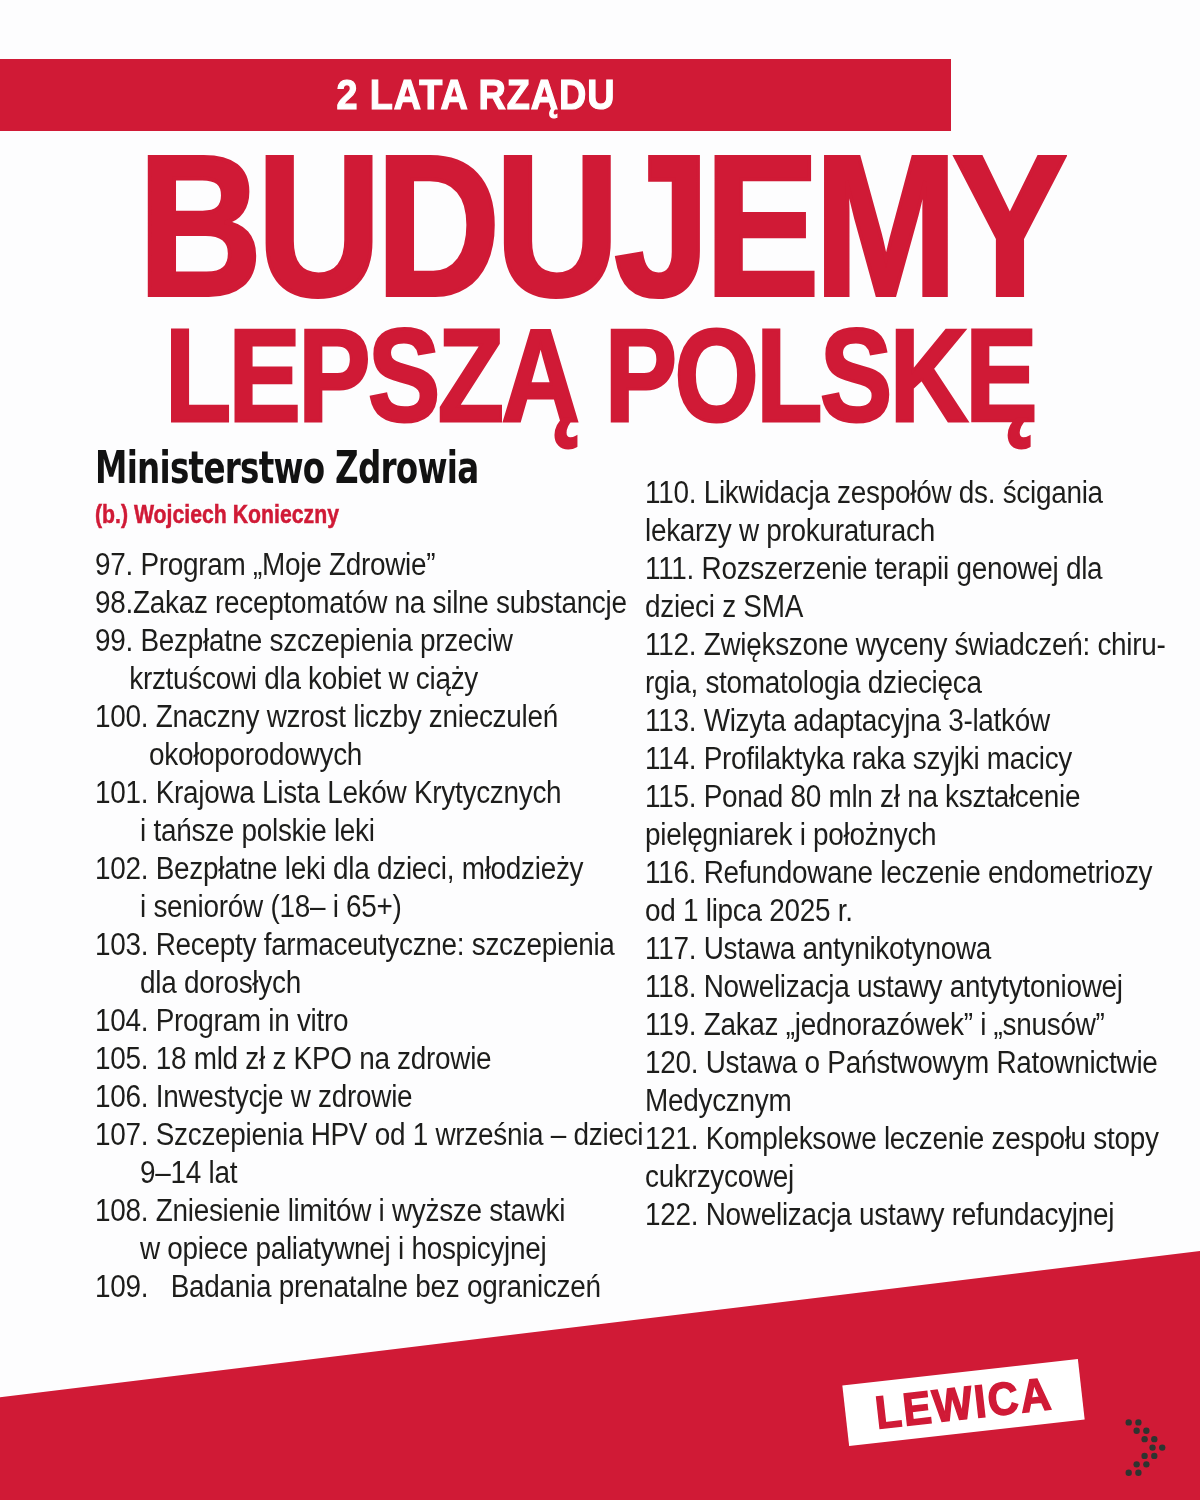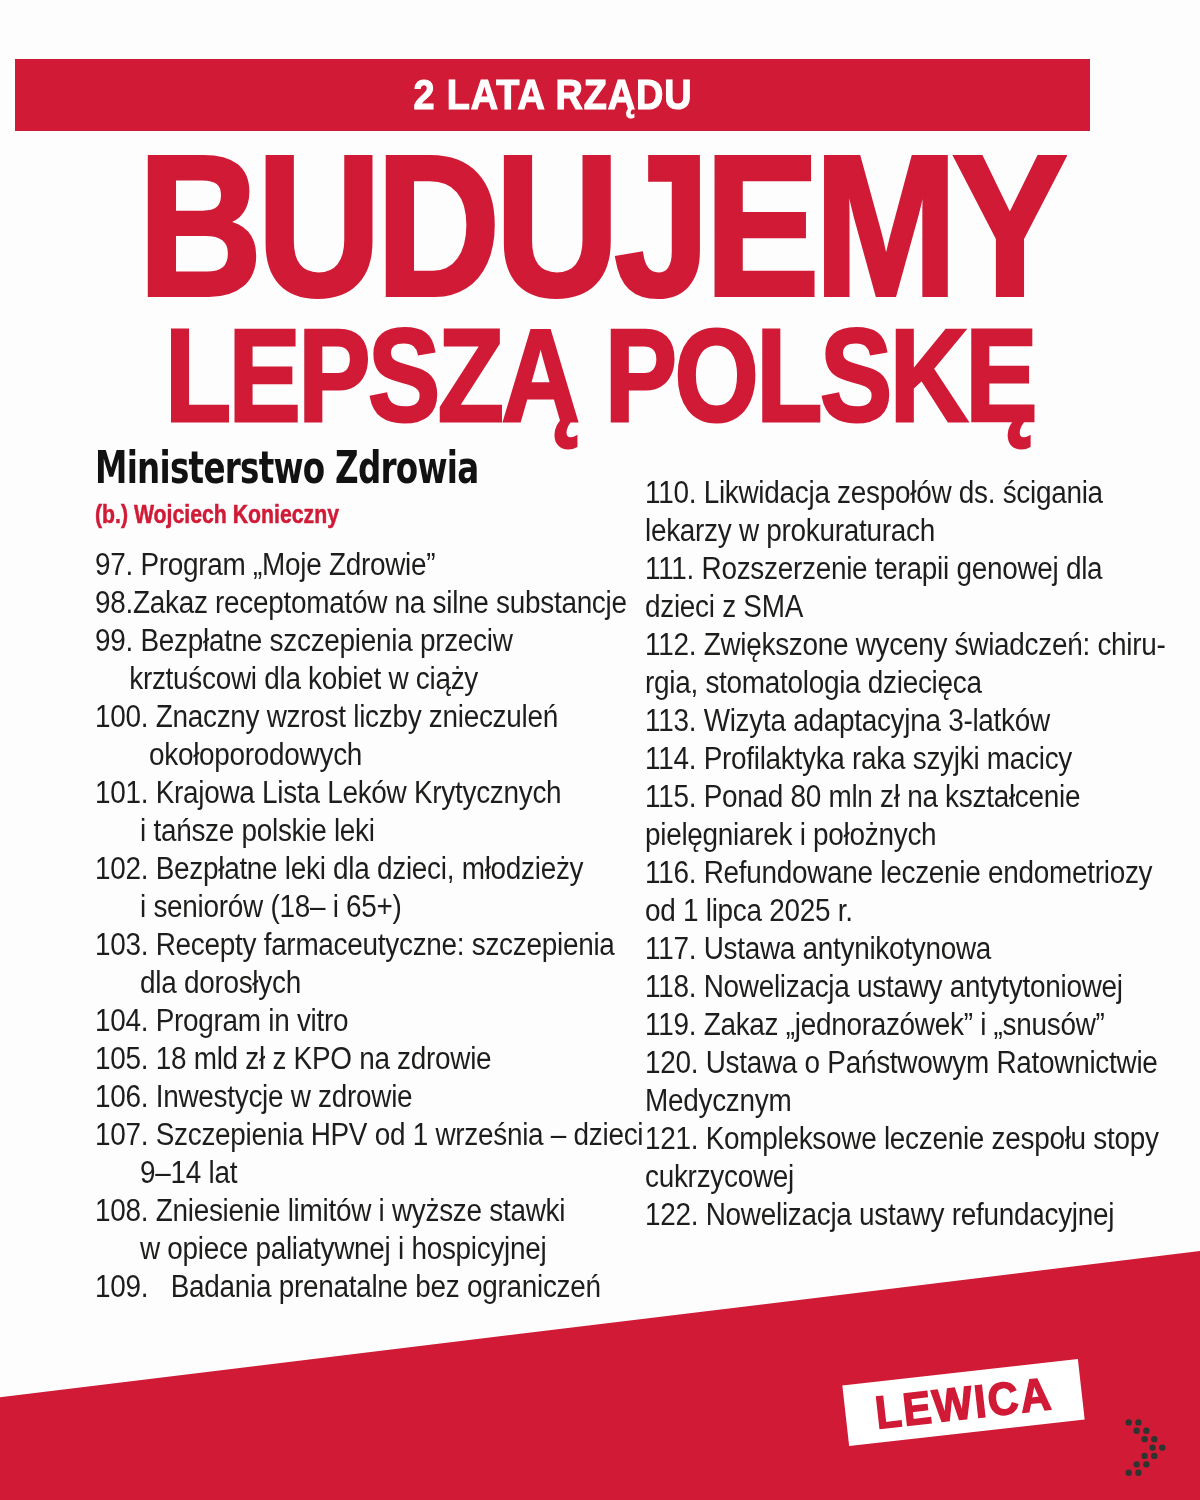--- a/index.html
+++ b/index.html
@@ -2,21 +2,21 @@
 <html><head>
 <meta charset="utf-8">
 <style>
   html,body{margin:0;padding:0;background:#ffffff;}
   .page{
     position:relative;width:1200px;height:1500px;overflow:hidden;
     background:#FDFDFE;font-family:"Liberation Sans",sans-serif;color:#1D1D1B;
   }
   
   .topbar{
-    position:absolute;left:15px;top:59px;width:1075px;height:72px;
+    position:absolute;left:0;top:59px;width:951px;height:72px;
     background:#D01A36;display:flex;align-items:center;justify-content:center;
   }
   .topbar .banner-label{
     color:#ffffff;font-weight:bold;font-size:42px;letter-spacing:1px;
     transform:scaleX(0.9);-webkit-text-stroke:1.2px #ffffff;white-space:pre;
   }
   
   .t1{
     position:absolute;left:0;top:146px;width:1200px;margin:0;text-align:center;
     color:#D01A36;font-size:200px;line-height:160px;font-weight:bold;letter-spacing:-6px;

